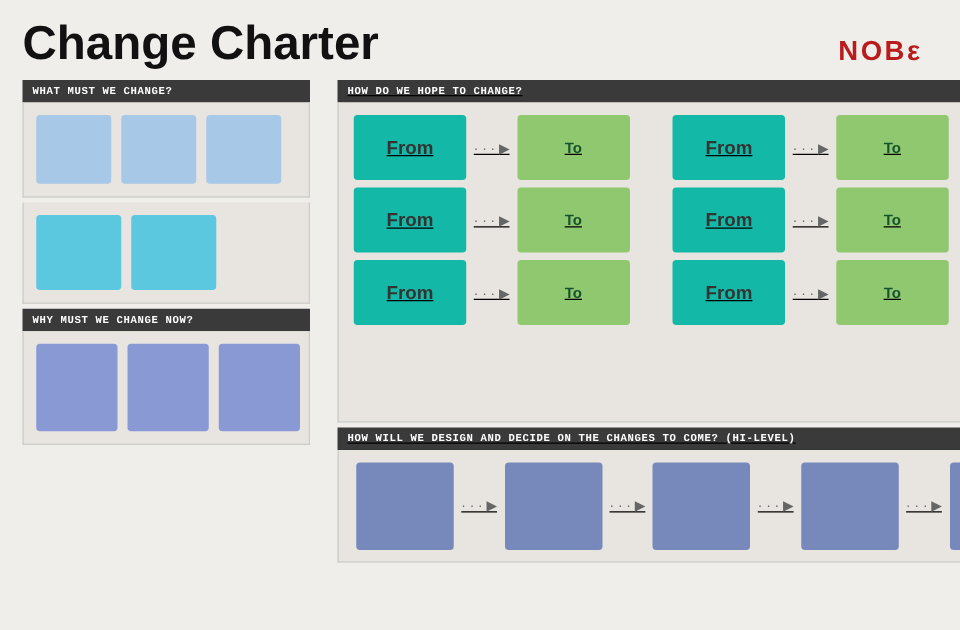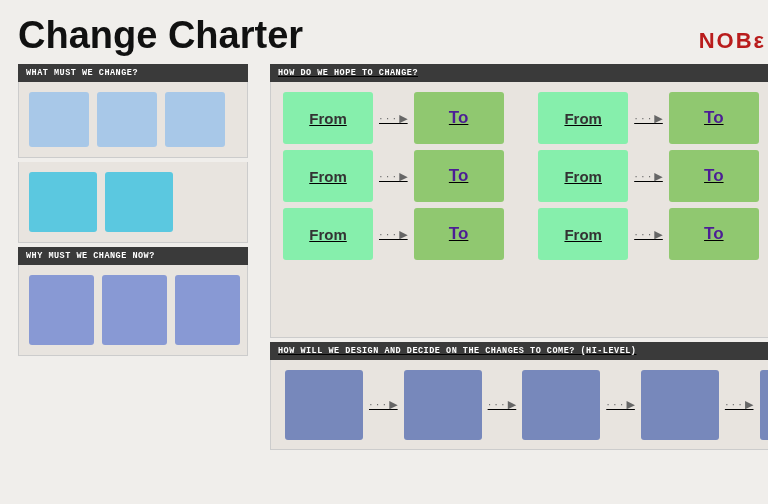--- a/index.html
+++ b/index.html
@@ -9,21 +9,21 @@
       width: 768px;
       height: 504px;
       overflow: hidden;
       position: relative;
     }
 
     .page {
       width: 768px;
       height: 504px;
       background: #f0eeeb;
-      padding: 16px 2px 14px 18px;
+      padding: 16px 30px 14px 18px;
     }
 
     
     .header {
       display: flex;
       justify-content: space-between;
       align-items: flex-end;
       margin-bottom: 10px;
     }
     .title {
@@ -113,35 +113,35 @@
       height: 60px;
     }
 
     .sticky-purple {
       background: #8899d4;
       width: 65px;
       height: 70px;
     }
 
     .sticky-pink {
-      background: #86efac;
+      background: #14b8a6;
       width: 90px;
       height: 52px;
       font-size: 15px;
       font-weight: bold;
       color: #333;
     }
 
     .sticky-green {
       background: #90c870;
       width: 90px;
       height: 52px;
-      font-size: 17px;
-      font-weight: bold;
-      color: #4c1d95;
+      font-size: 12px;
+      font-weight: bold;
+      color: #14532d;
     }
 
     .how-do-we-content {
       background: #e8e4df;
       border: 1px solid #ccc;
       border-top: none;
       padding: 10px 12px;
       display: flex;
       flex-direction: column;
       gap: 6px;

